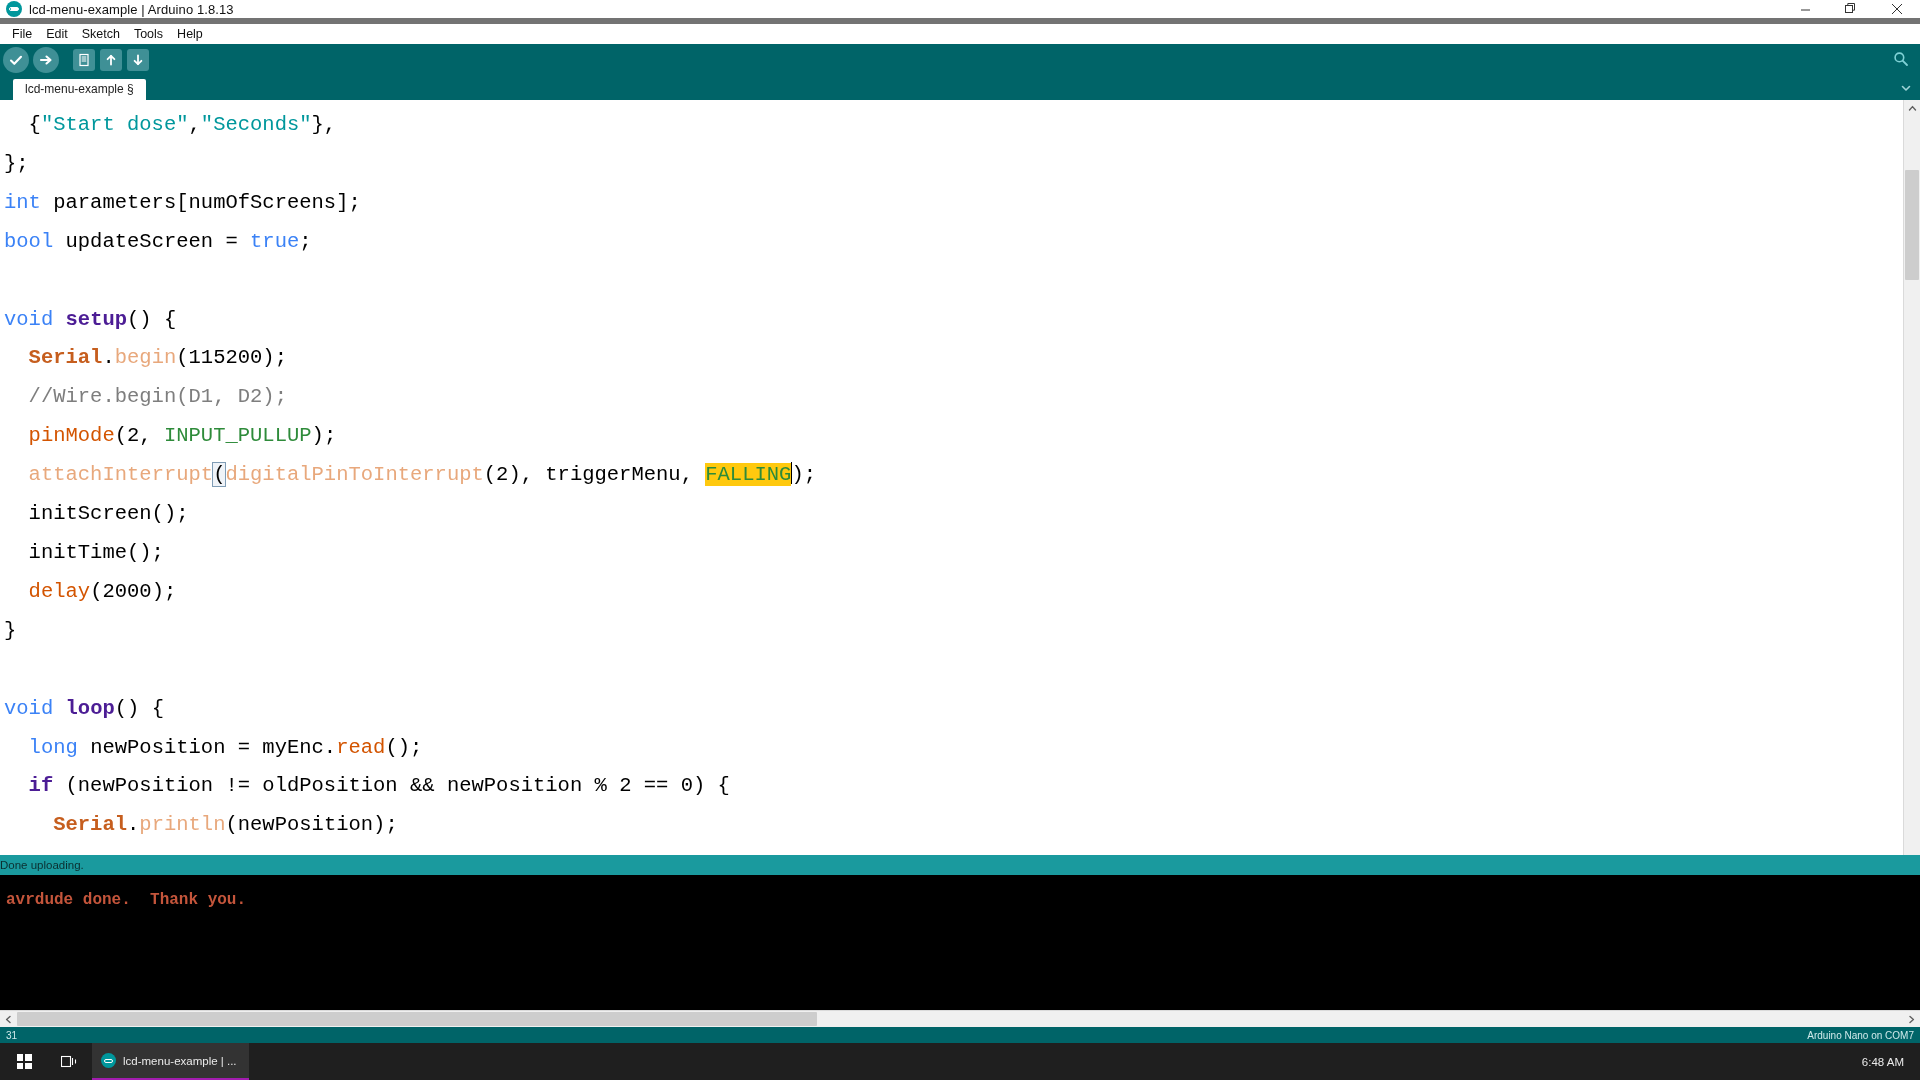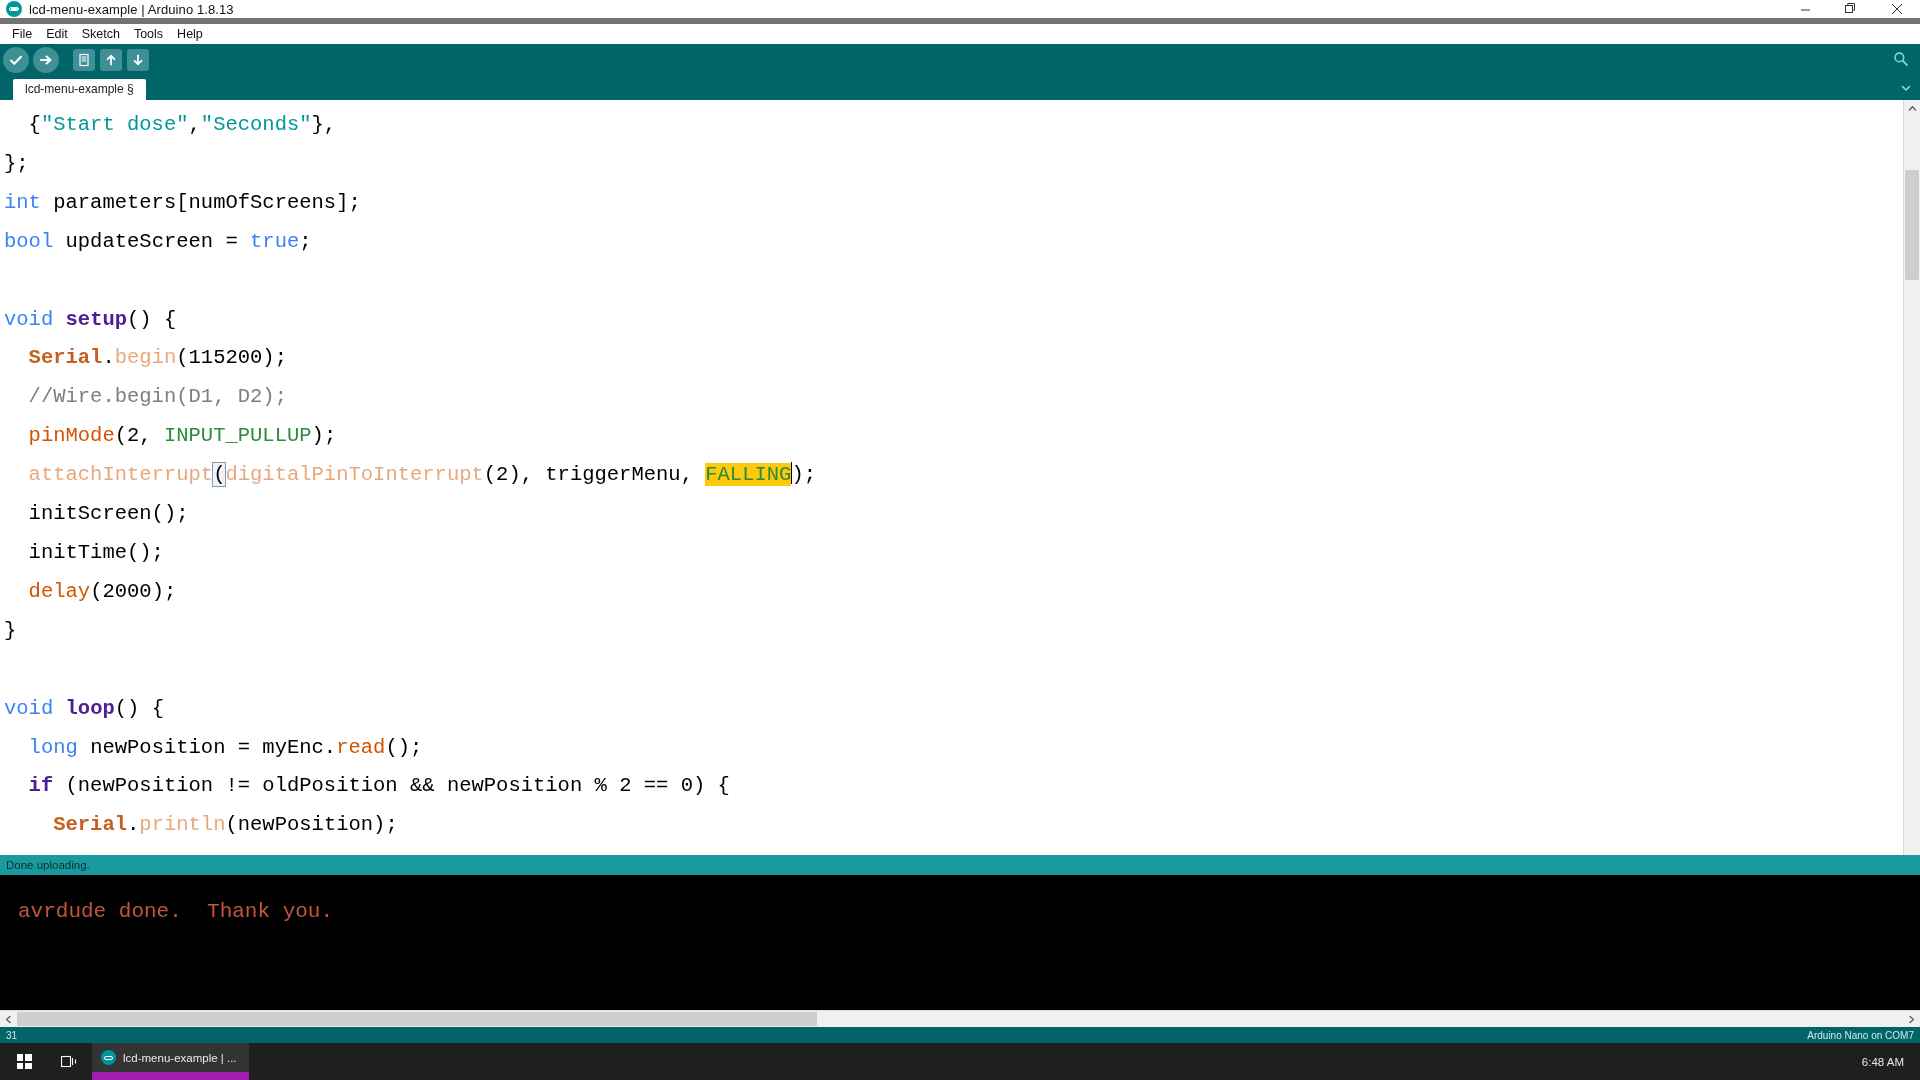--- a/index.html
+++ b/index.html
@@ -128,33 +128,33 @@
     width:17px; height:17px; background:#F0F0F0;
     display:flex; align-items:center; justify-content:center;
   }
   .vs-thumb {
     position:absolute; left:1px; width:14px; background:#CDCDCD; border-radius:1px;
   }
 
   
   .statusline {
     flex:0 0 20px; height:20px; background:#1A9A9E;
-    display:flex; align-items:center; padding-left:6px;
+    display:flex; align-items:center; 
   }
   .statusline span { font-size:11.5px; color:#0b2f30; }
 
   
   .console {
     flex:0 0 152px; height:152px; background:#000000;
     position:relative; padding:10px 0 0 6px; overflow:hidden;
   }
   .console pre {
     font-family:"Liberation Mono","DejaVu Sans Mono", monospace;
-    font-size:21px; line-height:30px; color:#C4553B;
-    white-space:pre; margin:12px;
+    font-size:16px; line-height:30px; color:#C4553B;
+    white-space:pre; margin:0;font-weight:bold;
   }
   .hscroll {
     position:absolute; left:0; bottom:0; height:17px; width:100%;
     background:#F0F0F0; border-top:1px solid #DADADA; display:flex; align-items:center;
   }
   .hs-arrow { width:17px; height:17px; display:flex; align-items:center; justify-content:center; background:#F0F0F0; }
   .hs-track { flex:1; height:17px; position:relative; background:#F0F0F0; }
   .hs-thumb { position:absolute; top:1px; height:14px; background:#CDCDCD; border-radius:1px; }
 
   
@@ -174,21 +174,21 @@
     width:48px; height:37px; display:flex; align-items:center; justify-content:center;
   }
   .win-logo { width:15px; height:15px; display:grid; grid-template-columns:1fr 1fr; grid-template-rows:1fr 1fr; gap:2px; }
   .win-logo i { background:#ffffff; display:block; }
   .tb-taskview {
     width:44px; height:37px; display:flex; align-items:center; justify-content:center;
   }
   .tb-app {
     height:37px; display:flex; align-items:center; gap:7px;
     padding:0 12px 0 9px; background:#333333;
-    border-bottom:8px solid #a21caf; position:relative;
+    border-bottom:2px solid #a21caf; position:relative;
   }
   .tb-app .mini {
     width:15px; height:15px; border-radius:50%; background:#00979C; position:relative; flex:0 0 15px;
   }
   .tb-app .mini::before {
     content:""; position:absolute; left:3px; top:5.5px; width:9px; height:4px;
     border:1.1px solid #fff; border-radius:2px; box-sizing:border-box;
   }
   .tb-app span { font-size:11.5px; color:#eaeaea; white-space:nowrap; }
   .tb-spacer2 { flex:1; }

